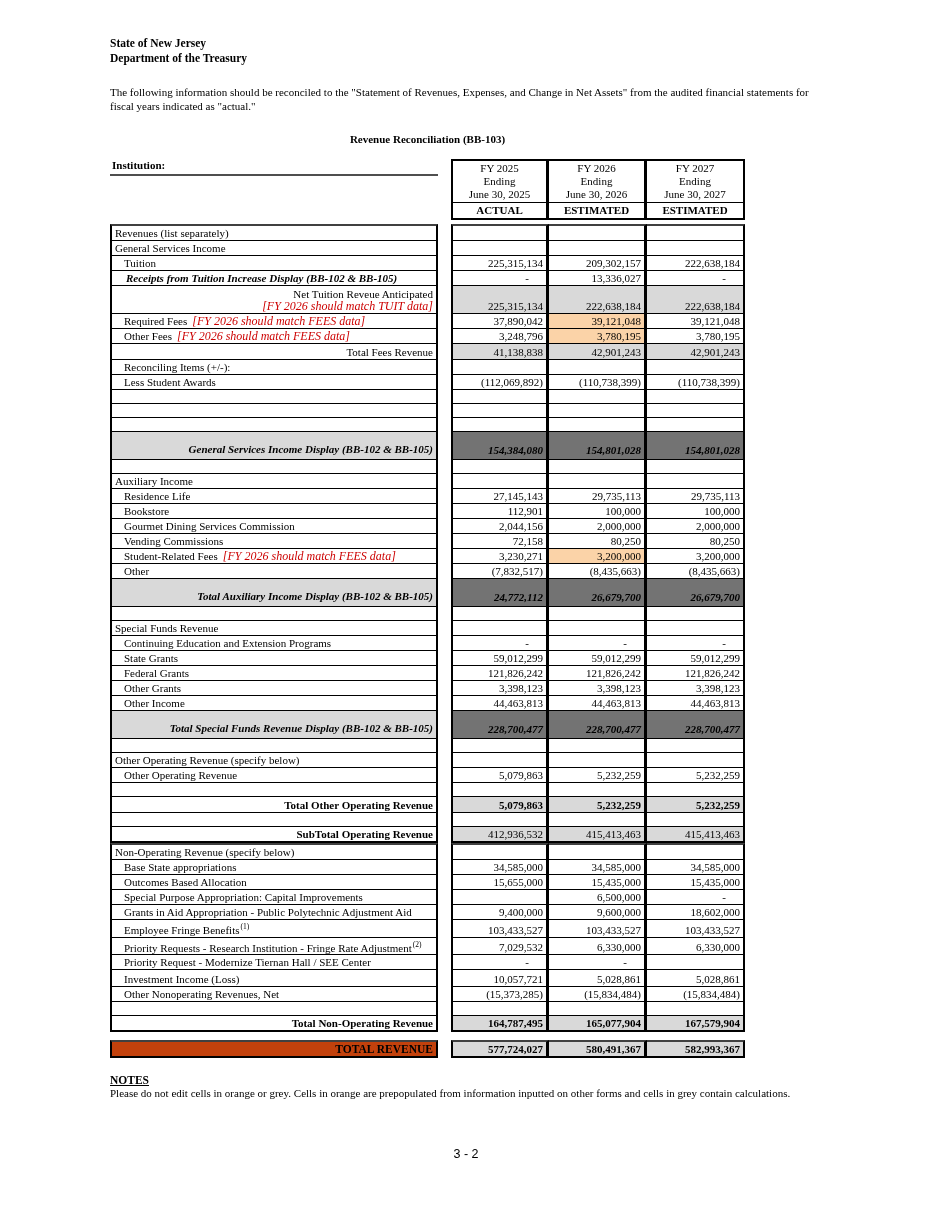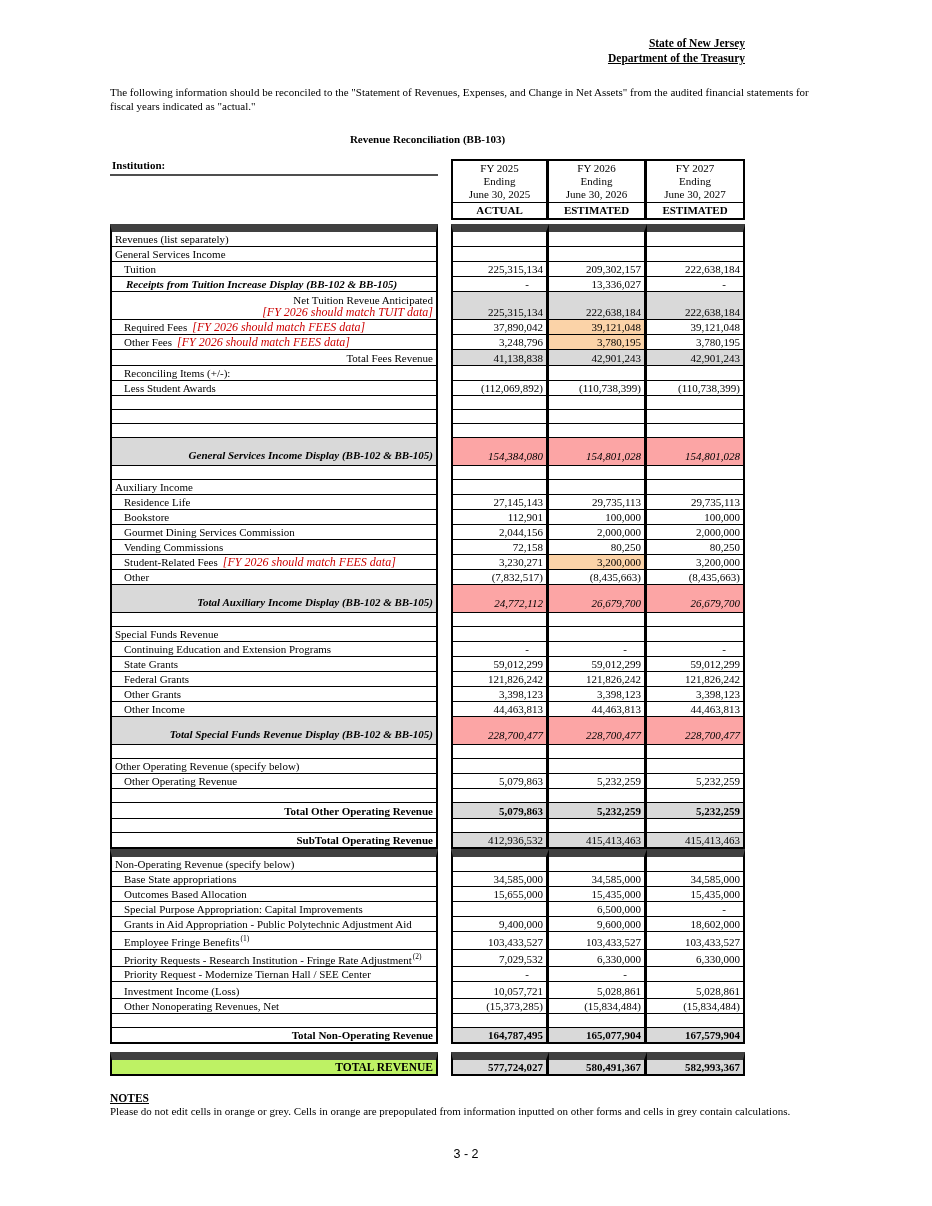--- a/index.html
+++ b/index.html
@@ -1,19 +1,19 @@
 <!DOCTYPE html>
 <html><head>
 <meta charset="utf-8">
 <style>
   html,body{margin:0;padding:0;}
   body{width:932px;height:1206px;background:#ffffff;position:relative;
        font-family:"Liberation Serif",serif;color:#000;}
   .content{position:absolute;left:110px;top:36px;width:635px;}
-  .doc-header{text-align:right;font-weight:bold;font-size:11.5px;line-height:14.5px;text-decoration:underline;}
+  .doc-header{text-align:left;font-weight:bold;font-size:11.5px;line-height:14.5px;}
   .intro{margin:20px 0 0 0;font-size:11px;line-height:14px;width:708px;}
   .form-title{text-align:center;font-weight:bold;font-size:11px;margin-top:20px;}
 
   .hdr-row{display:flex;margin-top:14px;align-items:flex-start;}
   .c{box-sizing:border-box;}
   .lblh{width:328px;height:17px;border-bottom:2px solid #4f4f4f;font-weight:bold;font-size:11px;padding-left:2px;}
   .spc{width:13px;flex:none;}
   .colh{width:98px;flex:none;font-size:11px;text-align:center;line-height:13px;padding-top:1px;
         border-top:2px solid #000;border-bottom:2px solid #000;border-right:3px solid #000;}
   .colh.v0{border-left:2px solid #000;}
@@ -26,31 +26,31 @@
   .trow{display:flex;min-height:14px;}
   .trow.h28{min-height:28px;}
   .trow.h17{min-height:17px;}
   .trow.h16{min-height:16px;}
   .lbl{width:328px;flex:none;border-left:2px solid #000;border-right:2px solid #000;border-bottom:1px solid #000;
        font-size:11px;line-height:12px;padding:1px 3px 1px 3px;display:flex;align-items:flex-end;}
   .val{width:98px;flex:none;border-right:3px solid #000;border-bottom:1px solid #000;font-size:11px;line-height:12px;
        text-align:right;padding:1px 3px 1px 1px;display:flex;align-items:flex-end;justify-content:flex-end;}
   .val.v0{border-left:2px solid #000;}
   .val.v2{border-right:2px solid #000;}
-  .tbl .trow:first-child .lbl,.tbl .trow:first-child .val{border-top:8px solid #404040;text-align:right;}
+  .tbl .trow:first-child .lbl,.tbl .trow:first-child .val{border-top:2px solid #404040;text-align:right;}
   .tbl .trow:last-child .lbl,.tbl .trow:last-child .val{border-bottom:2px solid #000;}
 
   .trow.item .lbl{padding-left:12px;}
   .trow.header .lbl{padding-left:3px;}
   .trow.item .lbl.bi{font-weight:bold;font-style:italic;padding-left:14px;}
   .trow.totalplain .lbl,.trow.totalbold .lbl,.trow.display .lbl,.trow.grand .lbl,.trow.twoline .lbl{justify-content:flex-end;}
   .trow.totalbold .lbl{font-weight:bold;}
   .trow.display .lbl{background:#D9D9D9;font-weight:bold;font-style:italic;padding-bottom:4px;}
-  .trow.display .val{background:#fca5a5;font-weight:normal;font-style:italic;padding-bottom:3px;}
-  .trow.grand .lbl{background:#bef264;font-weight:bold;font-size:11.5px;}
+  .trow.display .val{background:#737373;font-weight:bold;font-style:italic;padding-bottom:3px;}
+  .trow.grand .lbl{background:#c2410c;font-weight:bold;font-size:11.5px;}
   .val.grey{background:#D9D9D9;}
   .val.orange{background:#FBD3A8;}
   .val.vb{font-weight:bold;}
   .val.dash{padding-right:17px;}
   .annot{color:#CC0000;font-style:italic;font-size:12px;margin-left:5px;white-space:nowrap;}
   .trow.twoline .lbl{flex-direction:column;align-items:flex-end;padding-bottom:1px;}
   .trow.twoline .annot{margin-left:0;}
   sup{font-size:7.5px;margin-left:1px;}
 
   .notes{margin-top:16px;}

